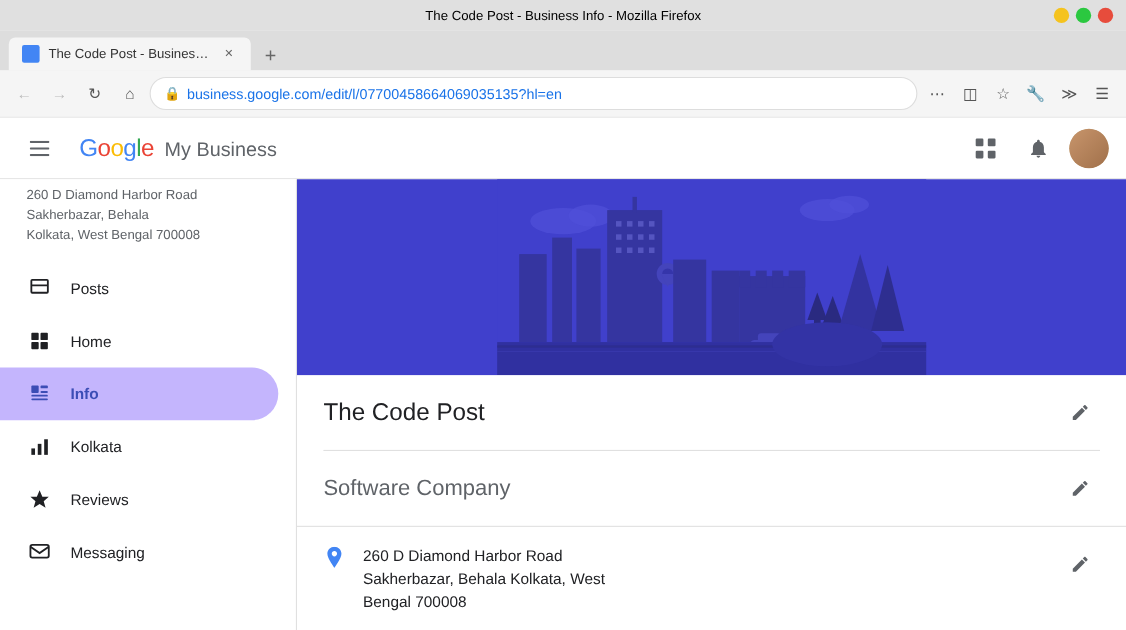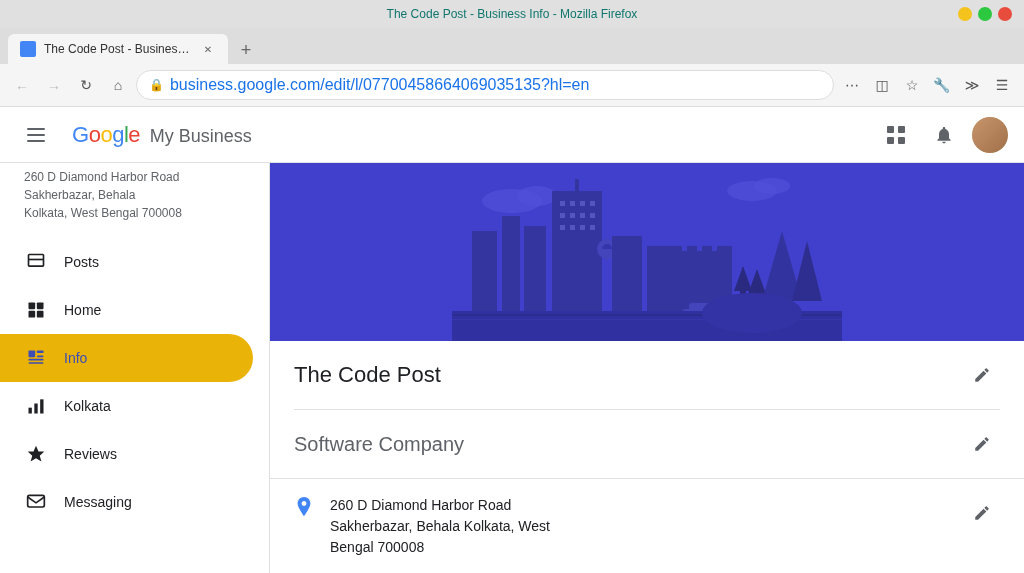--- a/index.html
+++ b/index.html
@@ -7,21 +7,21 @@
 
     
     .titlebar {
       height: 28px;
       background: #e0e0e0;
       display: flex;
       align-items: center;
       justify-content: center;
       position: relative;
       font-size: 12px;
-      color: #0f766e;
+      color: #000000;
     }
     .titlebar-buttons {
       position: absolute;
       right: 12px;
       top: 50%;
       transform: translateY(-50%);
       display: flex;
       gap: 6px;
     }
     .titlebar-btn {
@@ -120,21 +120,21 @@
       border: 1px solid #ddd;
       border-radius: 20px;
       background: #fff;
       display: flex;
       align-items: center;
       padding: 0 12px;
       gap: 6px;
       font-size: 13px;
     }
     .url-lock { color: #1a73e8; font-size: 12px; }
-    .url-text { color: #333; font-size: 16px; flex: 1; }
+    .url-text { color: #333; font-size: 13px; flex: 1; }
     .url-text span { color: #1a73e8; font-weight: 500; }
     .url-actions {
       display: flex;
       gap: 2px;
     }
     .url-action-btn {
       width: 28px;
       height: 28px;
       border: none;
       background: transparent;
@@ -267,23 +267,23 @@
       padding: 0 24px;
       height: 48px;
       gap: 16px;
       cursor: pointer;
       border-radius: 0 24px 24px 0;
       margin-right: 16px;
       color: #202124;
       font-size: 14px;
     }
     .nav-item.active {
-      background: #eab308;
+      background: #c4b5fd;
       color: #3c4db5;
-      font-weight: 400;
+      font-weight: 700;
     }
     .nav-icon {
       width: 24px;
       height: 24px;
       display: flex;
       align-items: center;
       justify-content: center;
       font-size: 18px;
       flex-shrink: 0;
     }

